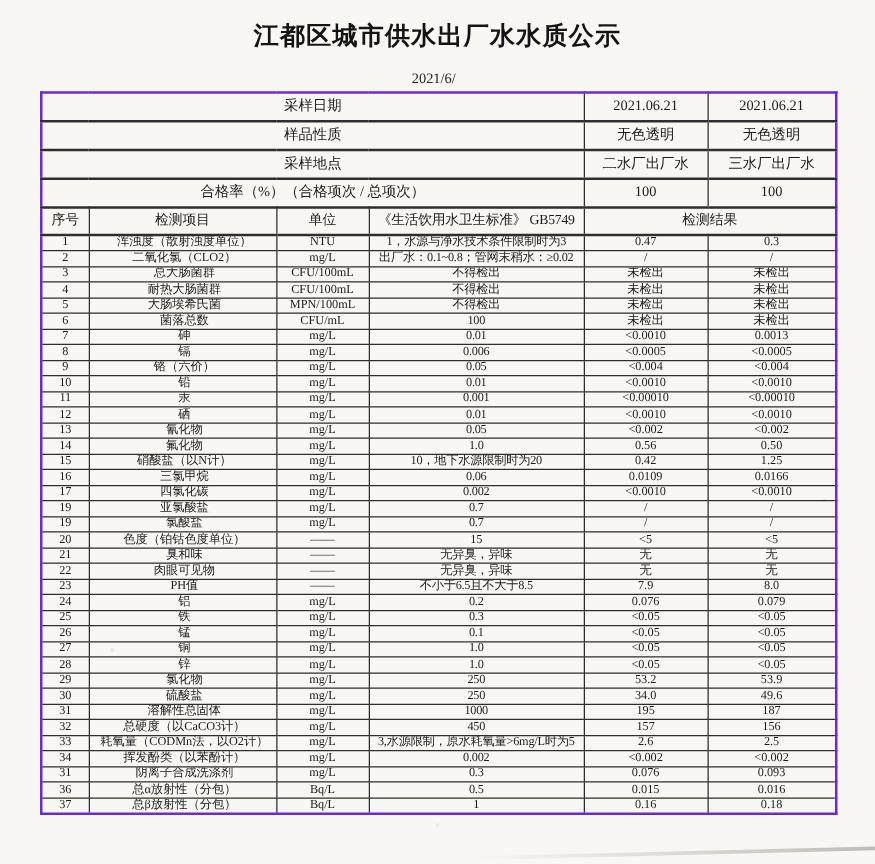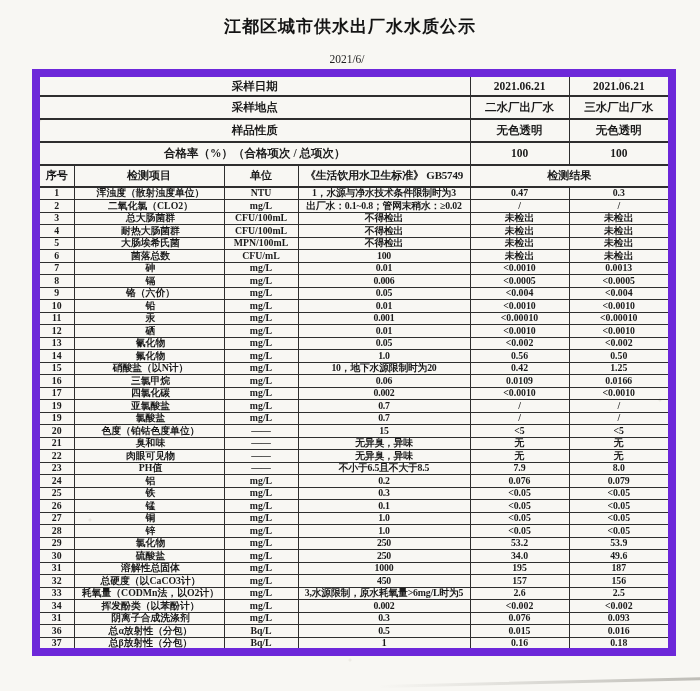--- a/index.html
+++ b/index.html
@@ -15,38 +15,37 @@
       radial-gradient(circle at 660px 400px, rgba(175,165,145,.18) 1px, transparent 2px),
       radial-gradient(circle at 350px 660px, rgba(175,165,145,.15) 1px, transparent 2px);
     font-family: "Liberation Serif", "DejaVu Serif", serif;
     color: #1b1b1b;
   }
   .title {
     padding-top: 15px;
     text-align: center;
     font-family: Liberation Mono, monospace;
     font-weight: bold;
-    font-size: 17px;
+    font-size: 20px;
     letter-spacing: 1px;
     color: #141414;
   }
   .subtitle {
     margin-top: 15px;
     margin-left: -6px;
     text-align: center;
     font-size: 11.5px;
     color: #222;
   }
   table.report {
     margin: 4px 0 0 32px;
     width: 636px;
     table-layout: fixed;
     border-collapse: collapse;
-    border: 8px solid #6d28d9;
-    font-weight: bold;
+    border: 2px solid #6d28d9;
   }
   td {
     border: 1px solid #2e2e2e;
     text-align: center;
     vertical-align: middle;
     white-space: nowrap;
     overflow: hidden;
     padding: 0;
     line-height: 1.05;
   }
@@ -81,28 +80,28 @@
       <col style="width:99px">
       <col style="width:103px">
   </colgroup>
   <tbody>
     <tr class="info-row">
       <td colspan="4">采样日期</td>
       <td>2021.06.21</td>
       <td>2021.06.21</td>
     </tr>
     <tr class="info-row">
+      <td colspan="4">样品性质</td>
+      <td>无色透明</td>
+      <td>无色透明</td>
+    </tr>
+    <tr class="info-row">
       <td colspan="4">采样地点</td>
       <td>二水厂出厂水</td>
       <td>三水厂出厂水</td>
-    </tr>
-    <tr class="info-row">
-      <td colspan="4">样品性质</td>
-      <td>无色透明</td>
-      <td>无色透明</td>
     </tr>
     <tr class="info-row">
       <td colspan="4">合格率（%）（合格项次 / 总项次）</td>
       <td>100</td>
       <td>100</td>
     </tr>
     <tr class="header-row">
       <td>序号</td>
       <td>检测项目</td>
       <td>单位</td>

